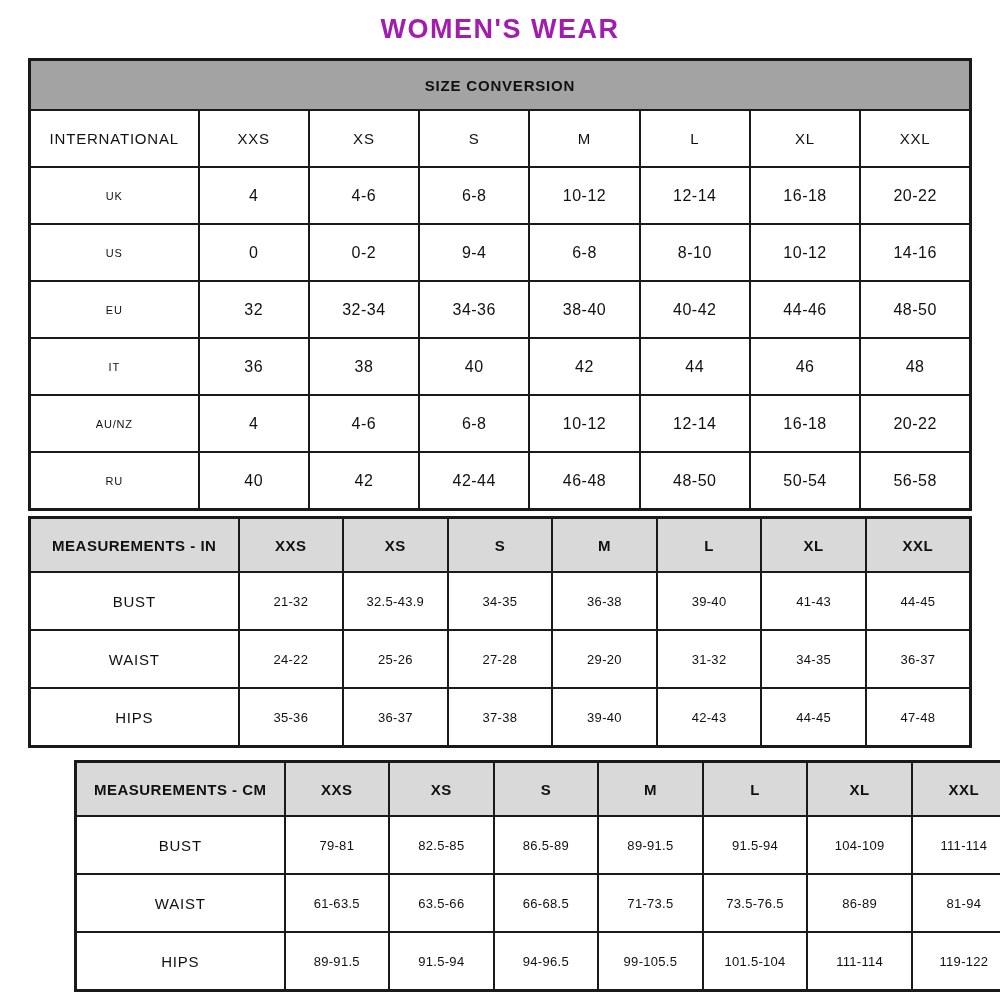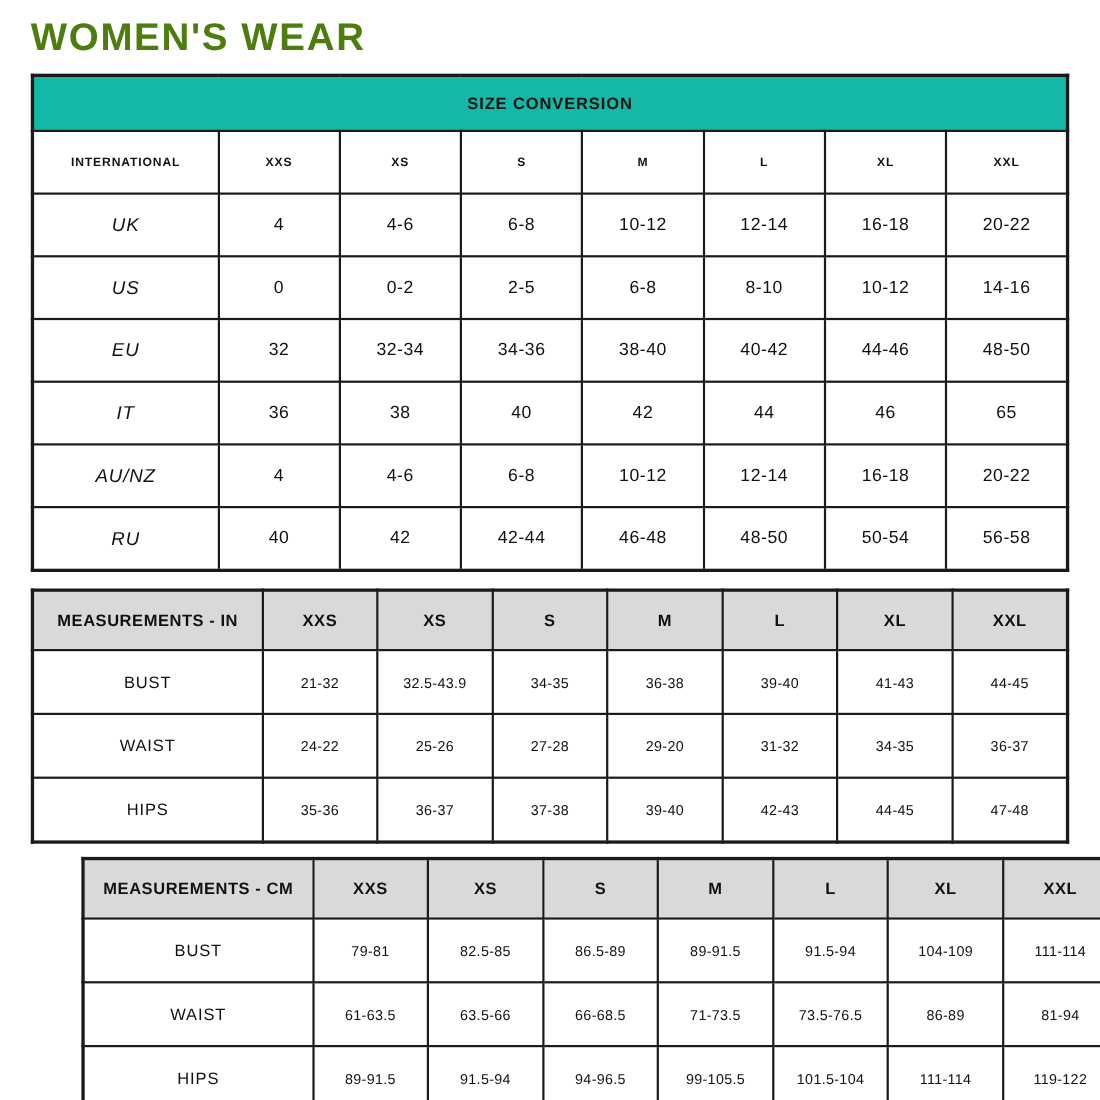--- a/index.html
+++ b/index.html
@@ -2,40 +2,40 @@
 <html><head>
 <meta charset="utf-8">
 <style>
   html,body{margin:0;padding:0;background:#ffffff;}
   body{
     width:1000px;height:1000px;overflow:hidden;
     font-family:"Liberation Sans",sans-serif;color:#111111;
   }
   .page{padding:0 28px;}
   .title{
-    font-size:35px;font-weight:700;
-    letter-spacing:1.5px;margin:14px 0 13px 0;color:#4d7c0f;
+    text-align:center;font-size:27px;font-weight:700;
+    letter-spacing:1.5px;margin:14px 0 13px 0;color:#a21caf;
   }
   table.tbl{
     border-collapse:collapse;table-layout:fixed;width:944px;
     border:3px solid #1a1a1a;
   }
   table.tbl td{
     border:2px solid #1a1a1a;text-align:center;vertical-align:middle;
     padding:0;overflow:hidden;white-space:nowrap;
   }
   
   .tbl-conversion .banner{
-    background:#14b8a6;height:48px;font-weight:700;font-size:15px;letter-spacing:0.8px;
-  }
-  .tbl-conversion .cols-row td{height:55px;font-size:11px;font-weight:700;letter-spacing:0.8px;}
+    background:#a3a3a3;height:48px;font-weight:700;font-size:15px;letter-spacing:0.8px;
+  }
+  .tbl-conversion .cols-row td{height:55px;font-size:15px;font-weight:400;letter-spacing:0.8px;}
   .tbl-conversion .data-row td{height:55px;font-size:16px;letter-spacing:0.5px;}
-  .tbl-conversion .data-row td.row-label{font-size:17px;letter-spacing:0.8px;font-style:italic;}
+  .tbl-conversion .data-row td.row-label{font-size:11px;letter-spacing:0.8px;}
   
-  .tbl-m{margin-top:15px;}
+  .tbl-m{margin-top:5px;}
   .tbl-m.tbl-cm{margin-top:12px;margin-left:46px;}
   .tbl-m .head-row td{
     background:#d9d9d9;height:52px;font-weight:700;font-size:15px;letter-spacing:0.5px;
   }
   .tbl-m .data-row td{height:56px;font-size:13px;letter-spacing:0.3px;}
   .tbl-m .data-row td.row-label{font-size:15px;letter-spacing:0.8px;text-align:center;}
 </style>
 </head>
 <body>
 
@@ -74,21 +74,21 @@
           <td>6-8</td>
           <td>10-12</td>
           <td>12-14</td>
           <td>16-18</td>
           <td>20-22</td>
         </tr>
         <tr class="data-row">
           <td class="row-label">US</td>
           <td>0</td>
           <td>0-2</td>
-          <td>2-5</td>
+          <td>9-4</td>
           <td>6-8</td>
           <td>8-10</td>
           <td>10-12</td>
           <td>14-16</td>
         </tr>
         <tr class="data-row">
           <td class="row-label">EU</td>
           <td>32</td>
           <td>32-34</td>
           <td>34-36</td>
@@ -98,21 +98,21 @@
           <td>48-50</td>
         </tr>
         <tr class="data-row">
           <td class="row-label">IT</td>
           <td>36</td>
           <td>38</td>
           <td>40</td>
           <td>42</td>
           <td>44</td>
           <td>46</td>
-          <td>65</td>
+          <td>48</td>
         </tr>
         <tr class="data-row">
           <td class="row-label">AU/NZ</td>
           <td>4</td>
           <td>4-6</td>
           <td>6-8</td>
           <td>10-12</td>
           <td>12-14</td>
           <td>16-18</td>
           <td>20-22</td>

